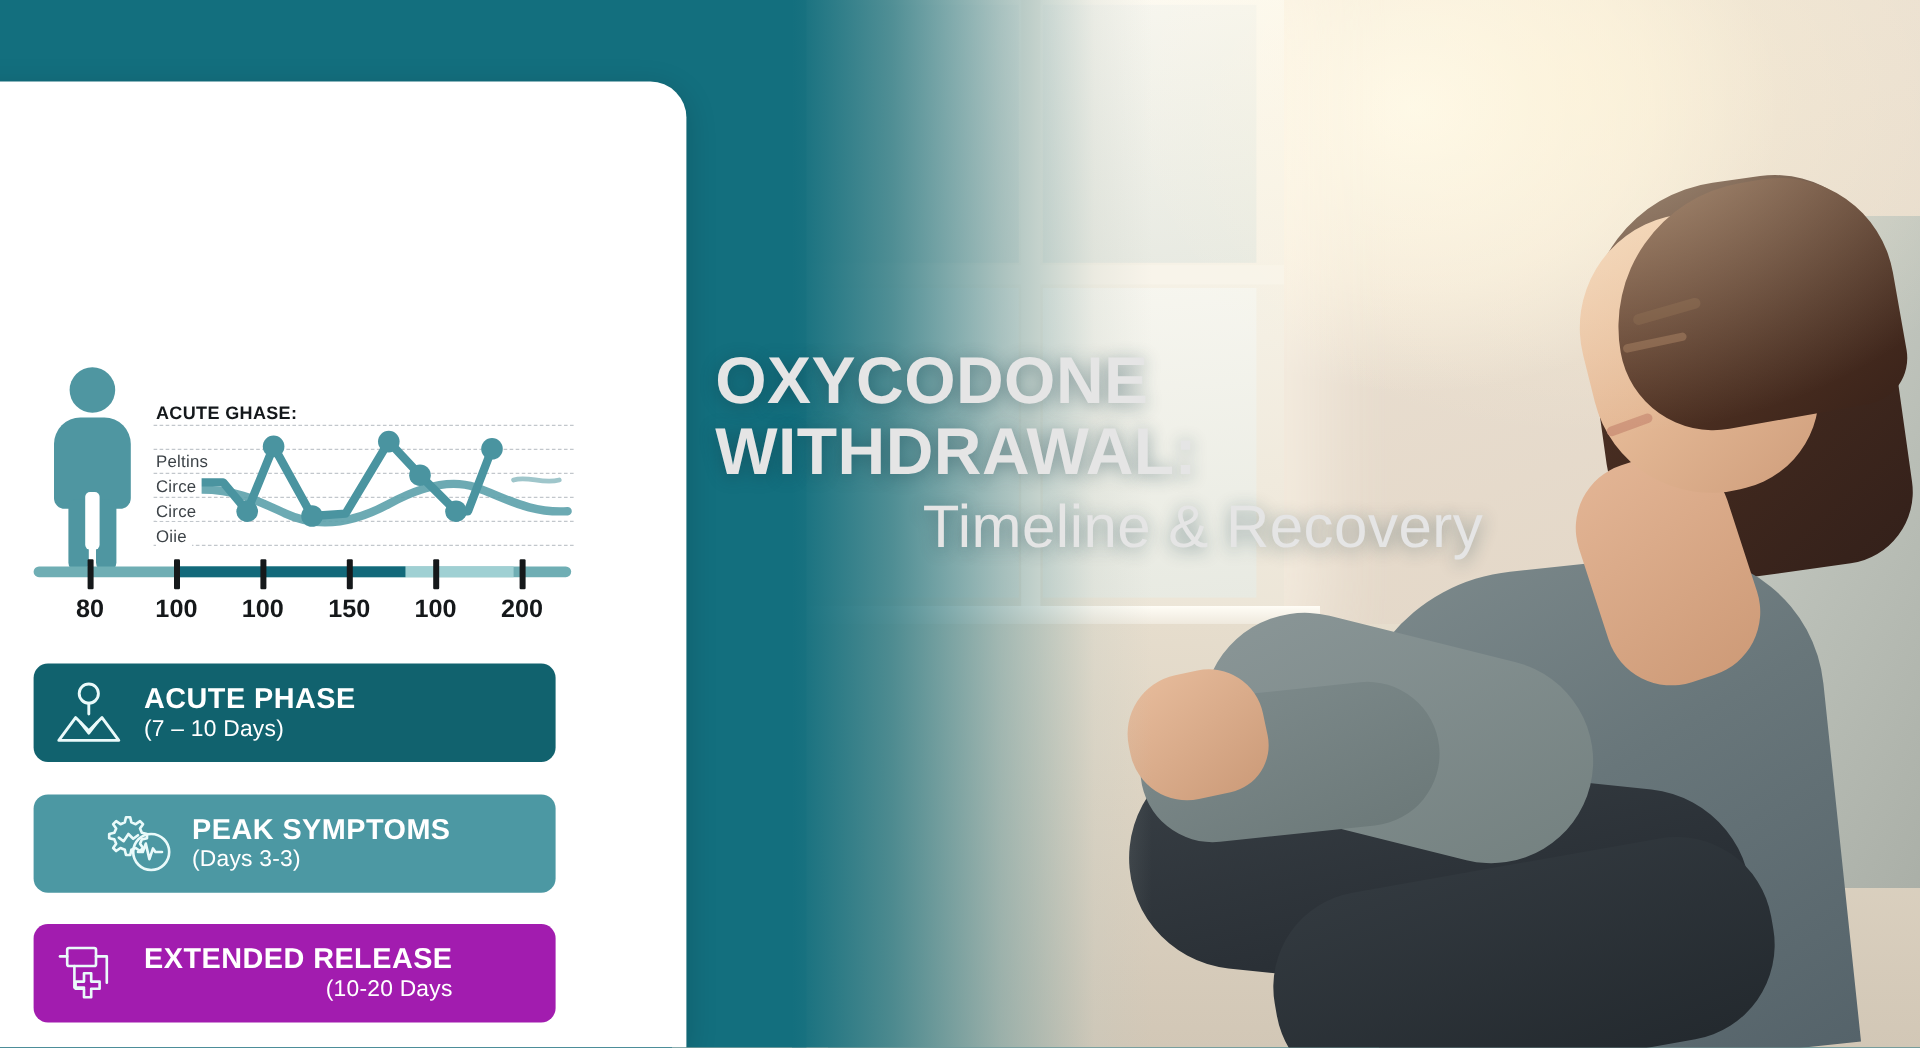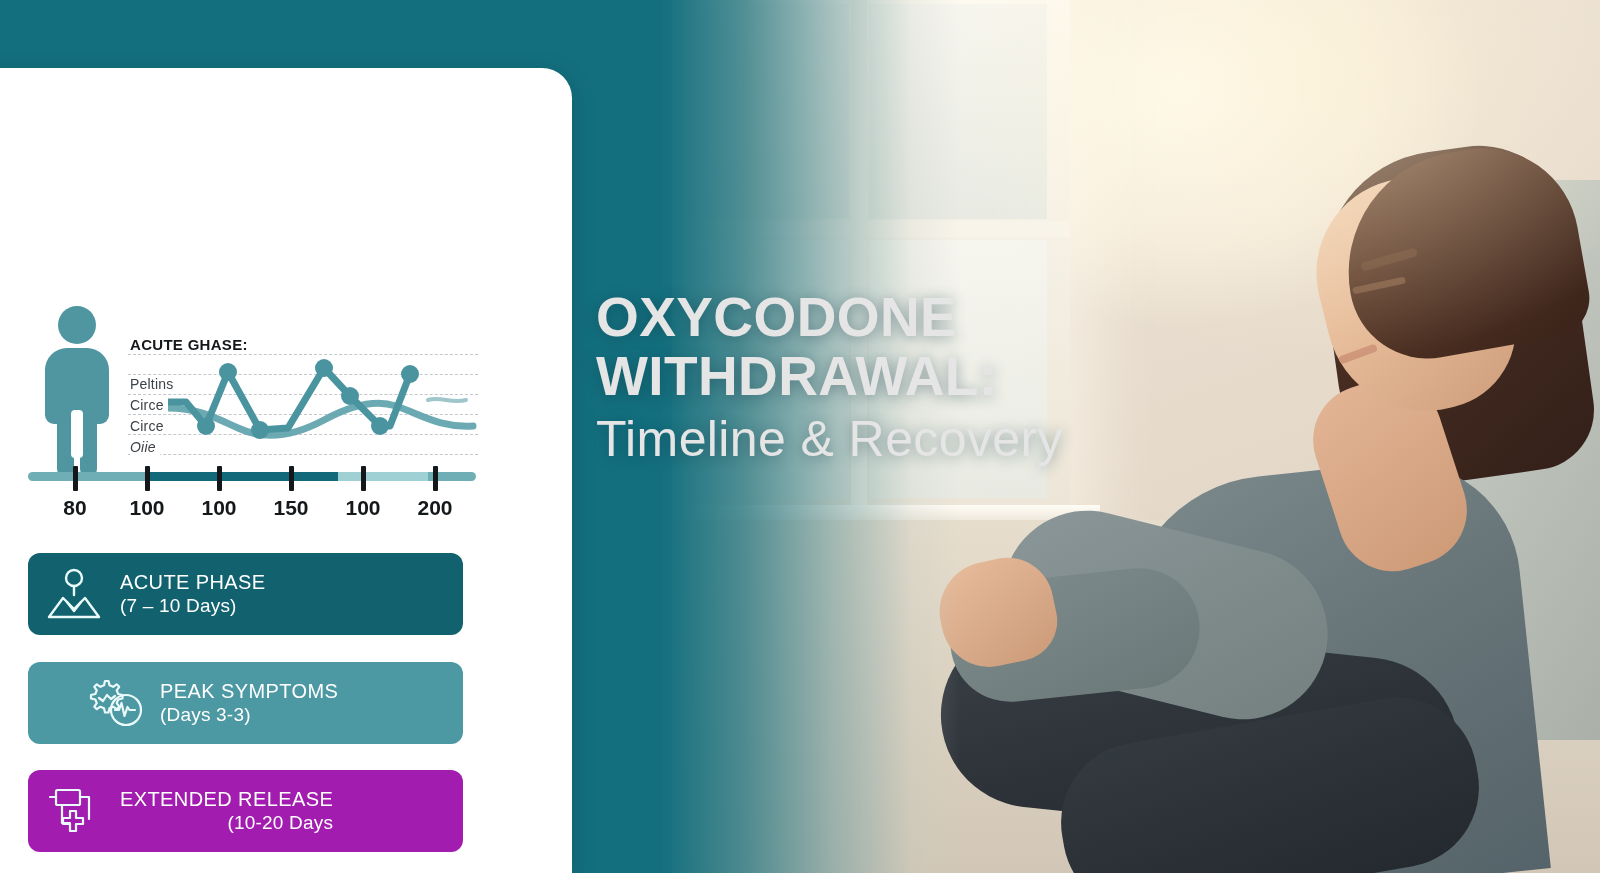--- a/index.html
+++ b/index.html
@@ -187,32 +187,32 @@
   
   .phase{
     position:absolute; left:68px; width:435px; height:82px;
     border-radius:12px; display:flex; align-items:center;
   }
   #phase-0{ top:485px; background:#11626E; }
   #phase-1{ top:594px; background:#4C98A3;padding-left:40px; }
   #phase-2{ top:702px; background:#a21caf;text-align:right; }
   .phase-icon{ width:92px; display:flex; align-items:center; justify-content:center; }
   .phase-text{ color:#fff; line-height:1.18; }
-  .phase-title{ font-size:20px; font-weight:400; letter-spacing:.4px; }
+  .phase-title{ font-size:24px; font-weight:700; letter-spacing:.4px; }
   .phase-sub{ font-size:19px; font-weight:400; letter-spacing:.2px; }
 
   
   #headline{
     position:absolute; left:596px; top:288px; width:640px;
     color:#e5e5e5;
     text-shadow:0 2px 14px rgba(20,60,70,.45);
   }
   .h-line{ font-size:55px; font-weight:700; letter-spacing:.4px; line-height:1.08; }
   .h-sub{ font-size:50px; font-weight:400; letter-spacing:.4px; line-height:1.15;
-    margin-top:4px; }
+    margin-top:4px;text-align:right; }
 </style>
 </head>
 <body>
 
 <div id="photo-layer">
   <div class="photo-bg"></div>
   <div class="win-left"></div>
   <div class="win-outer">
     <div class="win-pane" style="left:16px;  top:14px; width:178px; height:215px;"></div>
     <div class="win-pane" style="left:214px; top:14px; width:178px; height:215px;"></div>
@@ -283,21 +283,21 @@
       <circle cx="196" cy="34" r="9" fill="#4A94A0"></circle>
       <circle cx="222" cy="62" r="9" fill="#4A94A0"></circle>
       <circle cx="252" cy="92" r="9" fill="#4A94A0"></circle>
       <circle cx="282" cy="40" r="9" fill="#4A94A0"></circle>
     </svg>
 
     <div id="chart-heading">ACUTE GHASE:</div>
     <div class="chart-label" style="top:42px;">Peltins</div>
     <div class="chart-label" style="top:63px;">Circe</div>
     <div class="chart-label" style="top:84px;">Circe</div>
-    <div class="chart-label" style="top:105px;font-style:italic;">Oiie</div>
+    <div class="chart-label" style="top:105px;">Oiie</div>
   </div>
 
   <div id="axis">
     <div class="axis-bar"></div>
     <div class="axis-bar-dark"></div>
     <div class="axis-bar-pale"></div>
 
     <div class="tick" style="left:45px;"></div>
     <div class="tick" style="left:117px;"></div>
     <div class="tick" style="left:189px;"></div>

